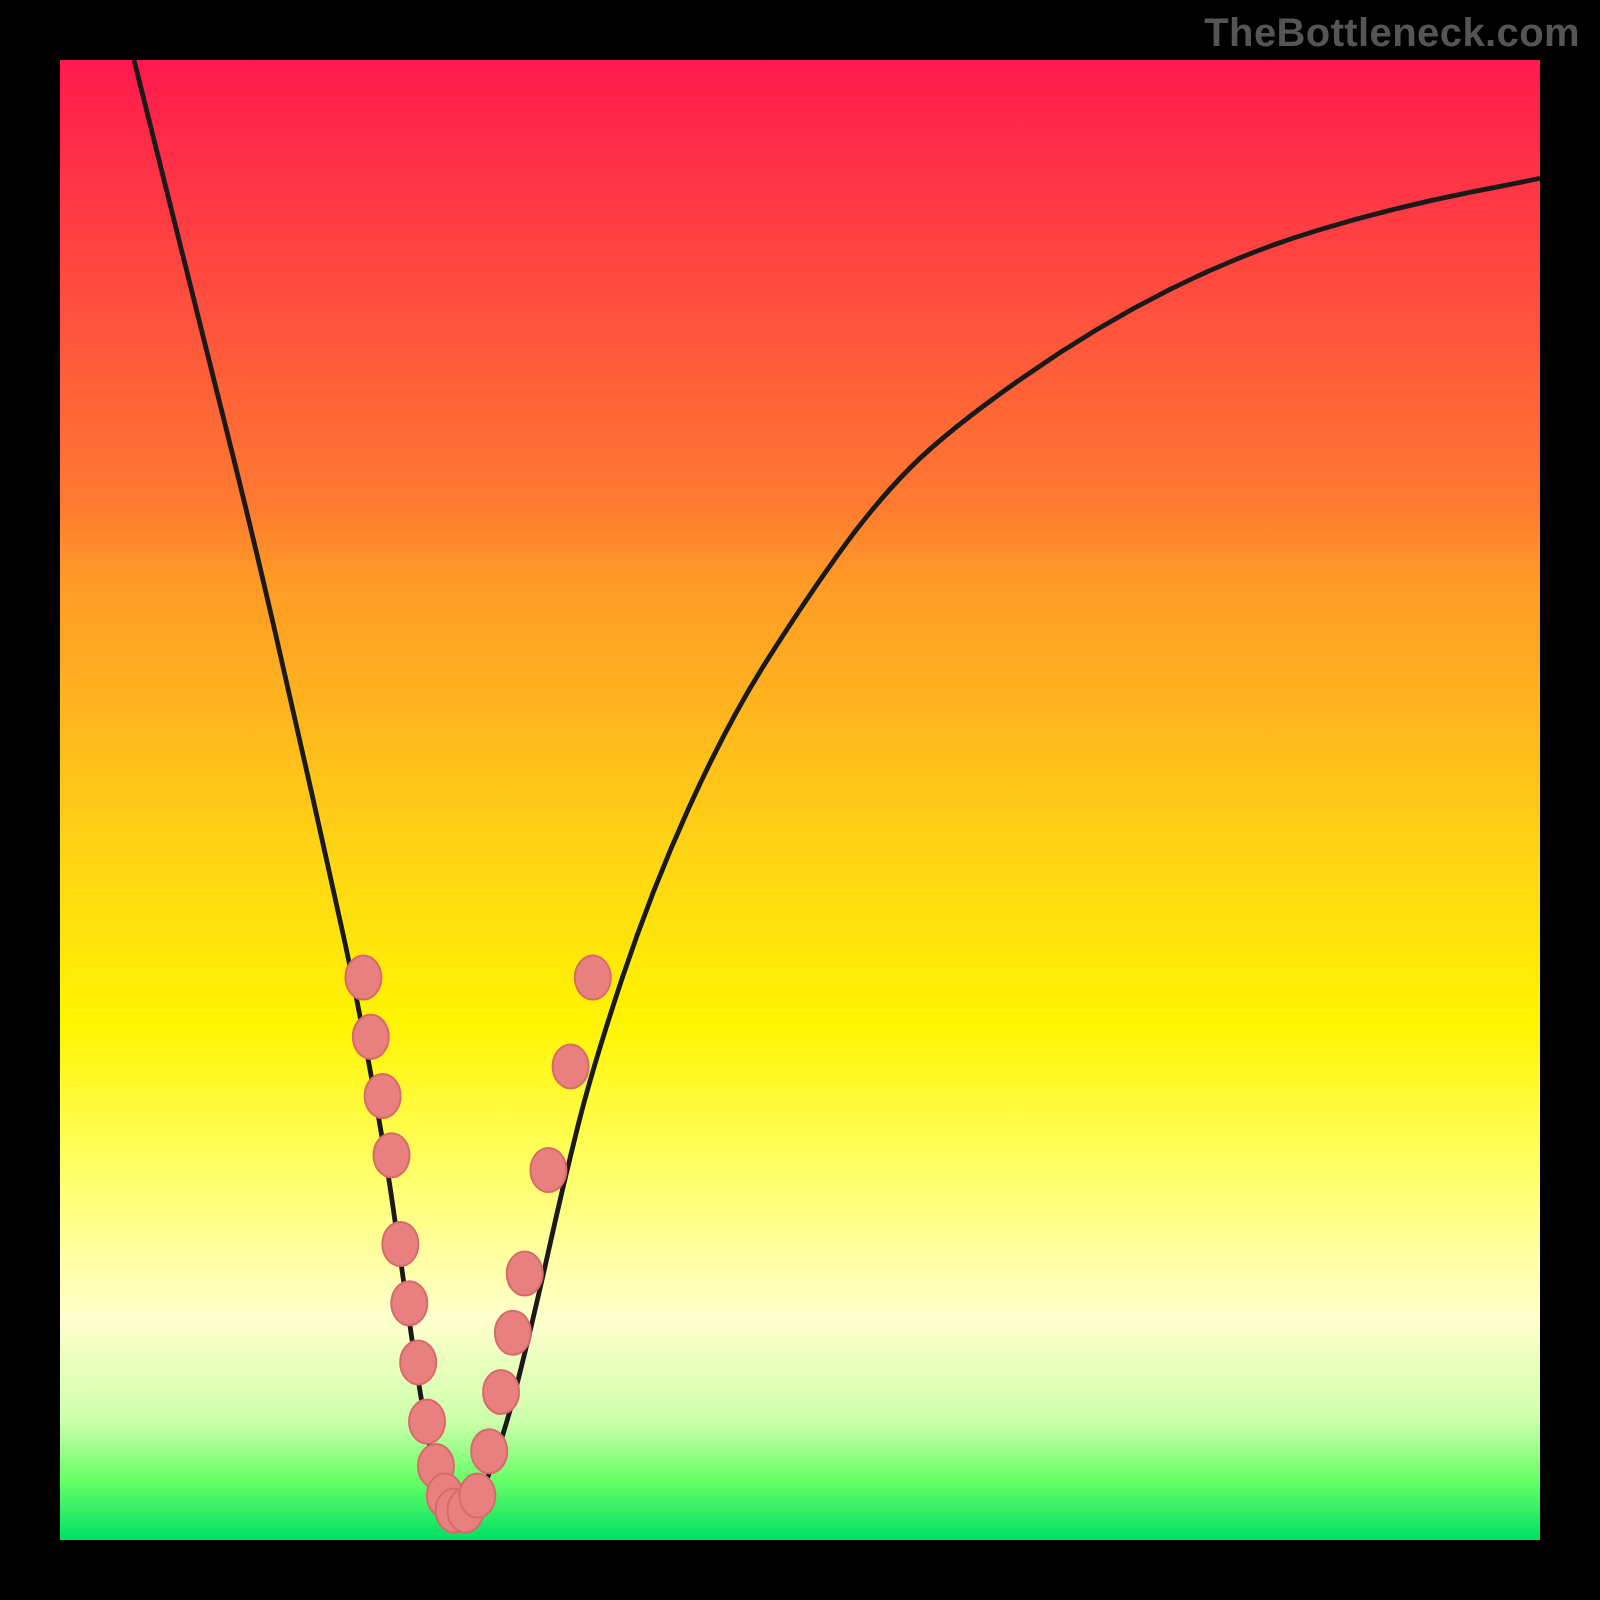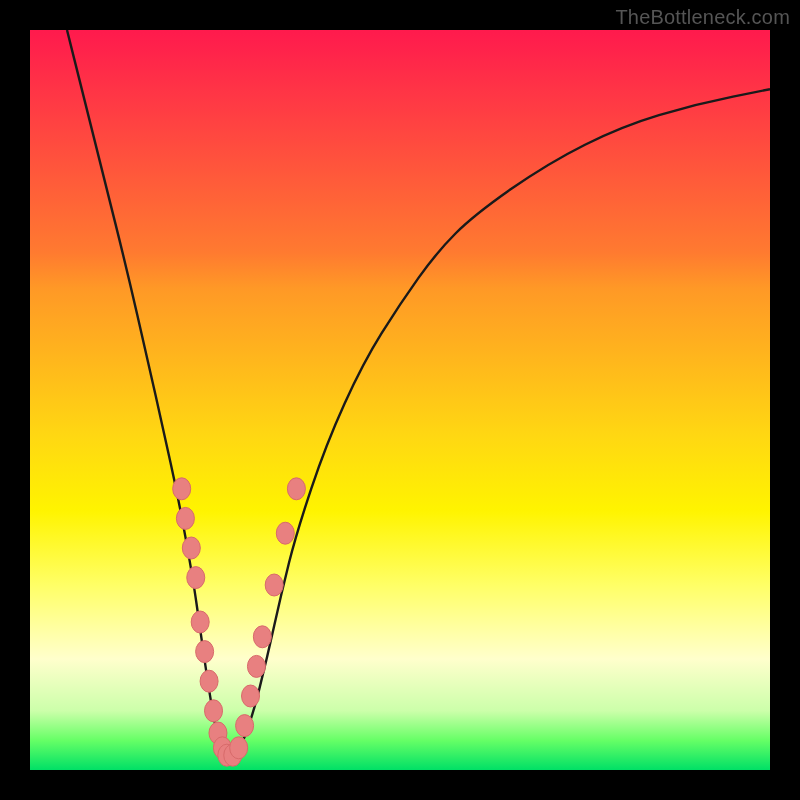--- a/index.html
+++ b/index.html
@@ -38,21 +38,21 @@
       #ccffaa 92%,
       #66ff66 96%,
       #00e066 100%
     );
   }
   .attribution {
     position: absolute;
     top: 6px;
     right: 10px;
     font-size: 20px;
-    font-weight: 400;
+    font-weight: 700;
     color: #555;
     letter-spacing: 0.2px;
   }
   svg.curve {
     position: absolute;
     left: 0;
     top: 0;
     width: 740px;
     height: 740px;
   }

